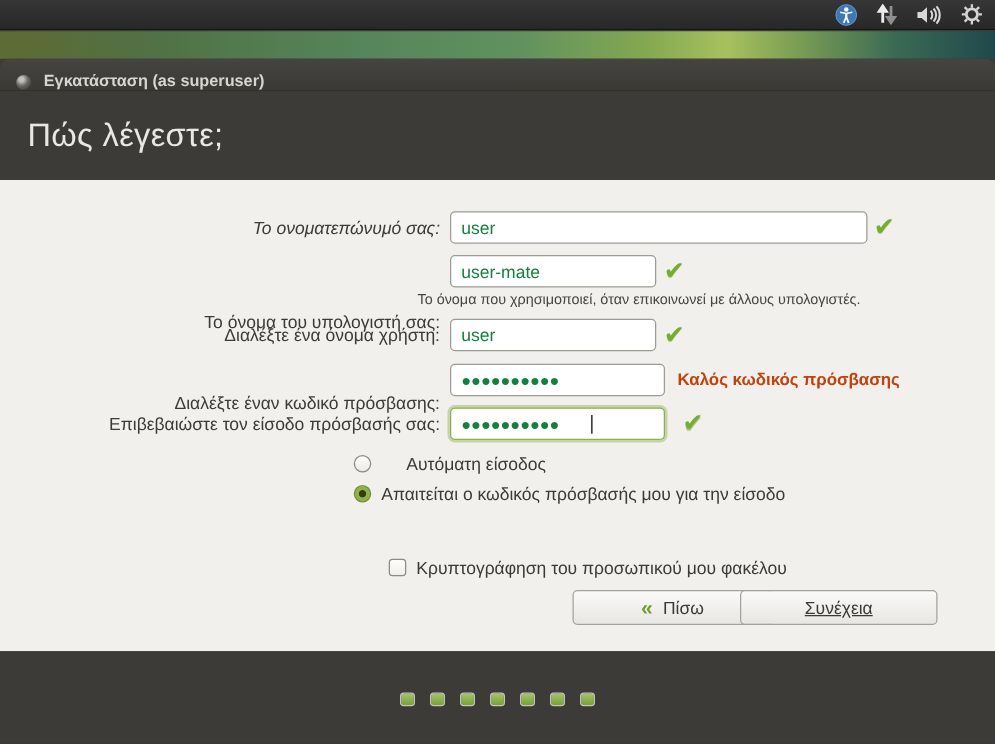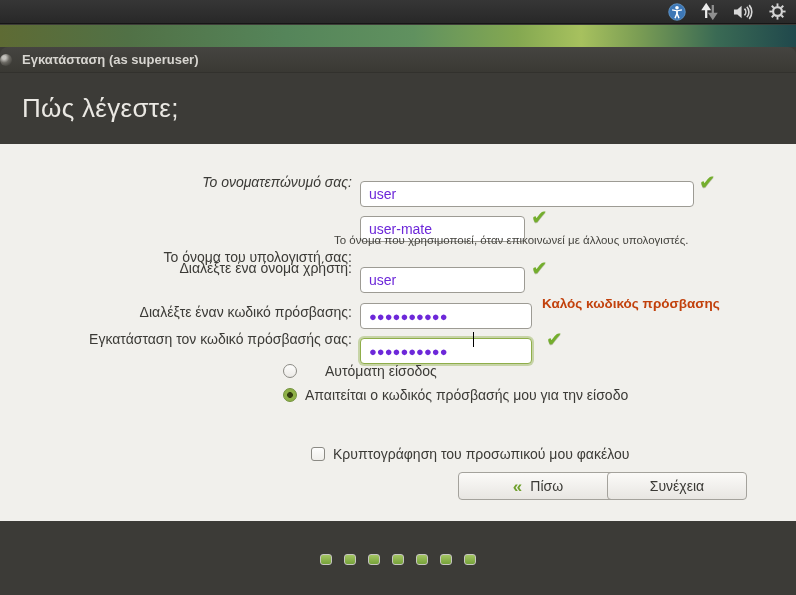--- a/index.html
+++ b/index.html
@@ -14,40 +14,40 @@
   .tray-icon{display:flex;align-items:center;justify-content:center;height:24px;}
 
   
   .wallpaper{position:absolute;top:25px;left:0;width:796px;height:22px;
     background:linear-gradient(90deg,#5e6b34 0%,#517146 16%,#55855a 36%,
       #60915f 52%,#84a851 65%,#a7c15e 73%,#7c9e54 80%,#3a6a54 90%,#20484c 100%);}
 
   
   .window{position:absolute;top:47px;left:0;width:796px;height:548px;
     background:#3c3b37;border-radius:8px 8px 0 0;}
-  .titlebar{height:25px;display:flex;align-items:center;gap:10px;
-    background:linear-gradient(#454440,#3a3934);
+  .titlebar{height:25px;display:flex;align-items:flex-end;gap:10px;
+    padding-left:13px;background:linear-gradient(#454440,#3a3934);
     border-radius:8px 8px 0 0;border-bottom:1px solid #32312d;}
   .titlebar-icon{width:12px;height:12px;border-radius:50%;
     background:radial-gradient(circle at 35% 30%,#c3c1bc 0 15%,#6a6862 45%,#3b3a35 85%);}
   .titlebar-text{font-size:13px;font-weight:bold;color:#d8d6d1;}
 
   .header{position:relative;height:72px;}
   .heading{position:absolute;left:22px;top:20px;margin:0;font-size:26px;
     font-weight:400;color:#eae8e3;letter-spacing:.3px;}
 
   
   .content{position:absolute;top:97px;left:0;width:796px;height:377px;
     background:#f1f0ec;}
   .f-label{position:absolute;right:444px;height:26px;line-height:26px;
     font-size:14px;color:#3b3a36;white-space:nowrap;}
   .f-input{position:absolute;height:26px;box-sizing:border-box;
     border:1px solid #9d9b94;border-radius:4px;background:#fff;
-    font-family:"Liberation Sans",sans-serif;font-size:14px;color:#6d28d9;
-    padding:0 8px;outline:none;margin-top:12px;}
+    font-family:"Liberation Sans",sans-serif;font-size:14px;color:#15803d;
+    padding:0 8px;outline:none;}
   .f-input.pwd{font-size:13px;letter-spacing:0;}
   .f-input.focused{border:1px solid #8fae4a;box-shadow:0 0 0 2px rgba(148,178,84,.45);}
   .caret{position:absolute;width:1px;height:15px;background:#000;}
   .check{position:absolute;height:26px;line-height:26px;font-size:20px;
     color:#74ae2d;text-shadow:0 1px 0 rgba(60,90,10,.35);}
   .help-text{position:absolute;font-size:11.5px;color:#45443f;white-space:nowrap;}
   .strength{position:absolute;height:26px;line-height:26px;font-size:13.5px;
     font-weight:bold;color:#c2410c;white-space:nowrap;}
 
   .opt-row{position:absolute;display:flex;align-items:center;gap:8px;
@@ -58,21 +58,21 @@
     background:radial-gradient(circle,#333d10 0 2.6px,#8fb148 3.2px 100%);}
   .checkbox{width:14px;height:14px;box-sizing:border-box;border:1px solid #8b8a84;
     border-radius:3px;background:linear-gradient(#fdfdfc,#f0efeb);}
 
   .btn{position:absolute;top:328px;height:28px;box-sizing:border-box;
     border:1px solid #a4a29c;border-radius:4px;
     background:linear-gradient(#fbfaf8,#e8e6e2);
     font-family:"Liberation Sans",sans-serif;font-size:14px;color:#3b3a36;
     display:flex;align-items:center;justify-content:center;gap:8px;cursor:default;}
   .btn-back{left:458px;width:160px;}
-  .btn-continue{left:607px;width:140px;}
+  .btn-continue{left:592px;width:158px;text-decoration:underline;}
   .back-chevron{color:#6fa02c;font-weight:bold;font-size:17px;line-height:1;}
 
   .footer{position:absolute;top:474px;left:0;width:796px;height:74px;
     background:#3c3b37;display:flex;justify-content:center;align-items:flex-start;
     padding-top:33px;box-sizing:border-box;gap:12px;}
   .dot{width:12px;height:11px;border-radius:3px;border:1px solid #c6c5c0;
     background:linear-gradient(#a4c563,#76a23a);box-sizing:border-box;}
 </style>
 </head>
 <body>
@@ -140,25 +140,25 @@
 
       <div class="f-label" style="top:60px;margin-top:40px;">Το όνομα του υπολογιστή σας:</div>
       <input class="f-input" style="top: 60px; left: 360px; width: 165px;" type="text" value="user-mate">
       <div class="check" style="top:60px;left:531px;">✔</div>
       <div class="help-text" style="top:90px;left:334px;">Το όνομα που χρησιμοποιεί, όταν επικοινωνεί με άλλους υπολογιστές.</div>
 
       <div class="f-label" style="top:111px;">Διαλέξτε ένα όνομα χρήστη:</div>
       <input class="f-input" style="top: 111px; left: 360px; width: 165px;" type="text" value="user">
       <div class="check" style="top:111px;left:531px;">✔</div>
 
-      <div class="f-label" style="top:155px;">Διαλέξτε έναν κωδικό πρόσβασης:</div>
+      <div class="f-label" style="top:165px;">Διαλέξτε έναν κωδικό πρόσβασης:</div>
       <input class="f-input pwd" style="top: 147px; left: 360px; width: 172px;" type="text" value="●●●●●●●●●●">
       <div class="strength" style="top:147px;left:542px;">Καλός κωδικός πρόσβασης</div>
 
-      <div class="f-label" style="top:182px;">Εγκατάσταση τον κωδικό πρόσβασής σας:</div>
+      <div class="f-label" style="top:182px;">Επιβεβαιώστε τον είσοδο πρόσβασής σας:</div>
       <input class="f-input pwd focused" style="top: 182px; left: 360px; width: 172px;" type="text" value="●●●●●●●●●●">
       <div class="caret" style="top:188px;left:473px;"></div>
       <div class="check" style="top:182px;left:546px;">✔</div>
 
       <div class="opt-row" style="top:219px;left:283px;gap:28px;">
         <span class="radio"></span>
         <span>Αυτόματη είσοδος</span>
       </div>
       <div class="opt-row" style="top:243px;left:283px;">
         <span class="radio selected"></span>

